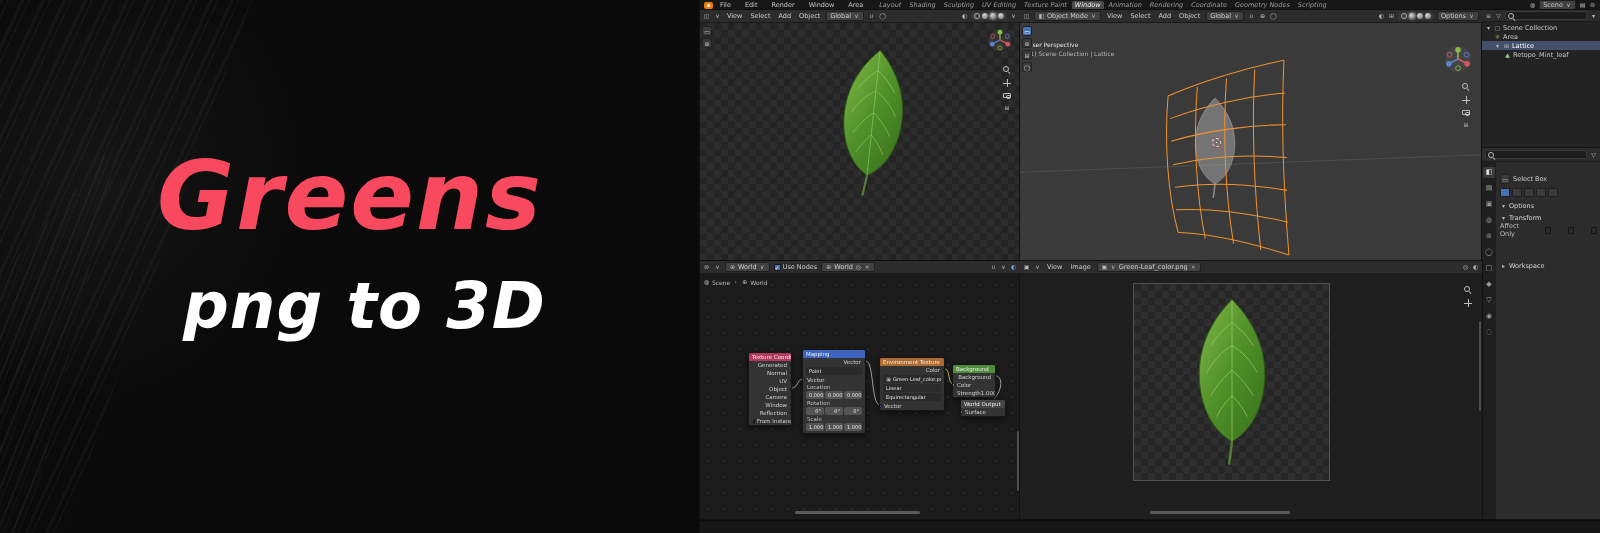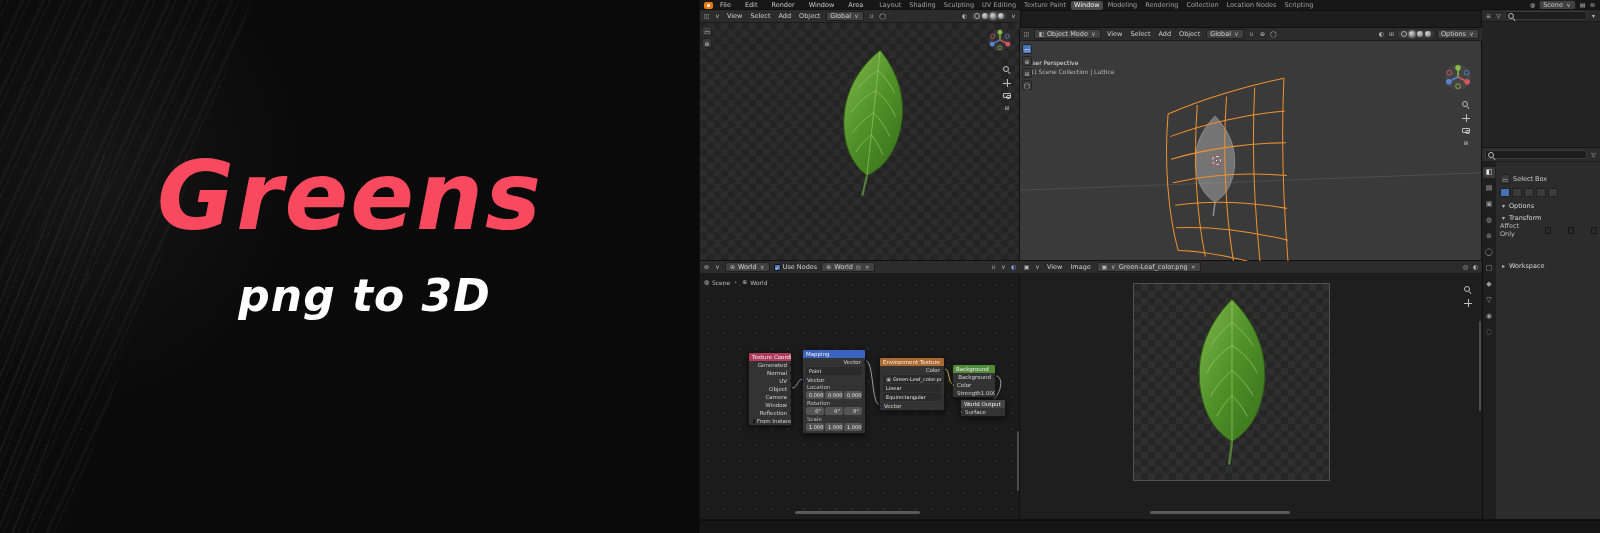--- a/index.html
+++ b/index.html
@@ -10,34 +10,34 @@
   
   .hero{position:absolute;left:0;top:0;width:700px;height:533px;background:#0a0a0a;overflow:hidden;font-style:italic;}
   .hero-texture{position:absolute;inset:0;clip-path:polygon(0 0,36% 0,9% 100%,0 100%);
     background:repeating-linear-gradient(115deg,#141414 0 3px,#0b0b0b 3px 7px,#181818 7px 8px,#0b0b0b 8px 19px);opacity:.9;}
   .hero-texture2{position:absolute;inset:0;clip-path:polygon(0 52%,17% 26%,4% 100%,0 100%);
     background:repeating-linear-gradient(112deg,#1a1a1a 0 2px,#0c0c0c 2px 6px,#171717 6px 7px,#0b0b0b 7px 14px);opacity:.8;}
   .hero-glow{position:absolute;left:-180px;top:-140px;width:560px;height:640px;
     background:radial-gradient(closest-side,rgba(120,120,120,0.10),transparent 70%);transform:rotate(20deg);}
   .hero-text{position:absolute;left:0;top:150px;width:700px;text-align:center;}
   .hero-title{font-size:94px;font-weight:bold;color:#f8495f;letter-spacing:2px;line-height:1;}
-  .hero-sub{font-size:44px;font-weight:bold;color:#ffffff;letter-spacing:1px;line-height:1;margin-top:30px;padding-left:29px;}
+  .hero-sub{font-size:64px;font-weight:bold;color:#ffffff;letter-spacing:1px;line-height:1;margin-top:30px;padding-left:29px;}
 
   
   .blender{position:absolute;left:700px;top:0;width:900px;height:533px;background:#1d1d1d;color:#c3c3c3;font-size:7px;}
   .panel{position:absolute;outline:1px solid #101010;}
 
   
   .topbar{left:0;top:0;width:900px;height:10px;background:#171717;display:flex;align-items:center;gap:5px;
     padding:0 4px;font-size:6.5px;color:#c9c9c9;white-space:nowrap;}
   .blogo{width:9px;height:7px;background:#e87d0d;border-radius:2px;position:relative;flex:none;}
   .blogo::after{content:"";position:absolute;left:3px;top:2px;width:3px;height:3px;border-radius:50%;background:#fff;}
   .menu{padding:0 2px;}
   .wtabs{display:flex;gap:2px;margin-left:6px;}
-  .wtab{padding:0 3px;color:#9f9f9f;border-radius:2px;line-height:9px;}
+  .wtab{padding:0 3px;color:#9f9f9f;border-radius:2px;line-height:9px;font-style:italic;}
   .wtab.active{background:#4b4b4b;color:#f0f0f0;}
   .tb-right{margin-left:auto;display:flex;align-items:center;gap:3px;}
 
   
   .ed-header{position:absolute;left:0;top:0;right:0;height:13px;background:#2c2c2c;border-bottom:1px solid #1b1b1b;
     display:flex;align-items:center;gap:4px;padding:0 3px;font-size:6.5px;color:#cfcfcf;white-space:nowrap;z-index:5;}
   .chip{display:inline-flex;align-items:center;gap:2px;background:#414141;border:1px solid #1e1e1e;border-radius:2px;
     padding:0 3px;height:10px;line-height:10px;}
   .ic{display:inline-block;min-width:7px;height:8px;line-height:8px;text-align:center;font-size:6px;color:#b9b9b9;}
   .ic.blue{color:#7ea4e0;}
@@ -57,21 +57,21 @@
     font-size:5.5px;line-height:6px;text-align:center;color:#fff;}
   .cbx.checked{background:#4772b3;}
 
   
   .vp-photo{left:0;top:10px;width:320px;height:251px;background:#232323;}
   .checker{background-color:#242424;
     background-image:linear-gradient(45deg,#2c2c2c 25%,transparent 25%,transparent 75%,#2c2c2c 75%),
                      linear-gradient(45deg,#2c2c2c 25%,transparent 25%,transparent 75%,#2c2c2c 75%);
     background-size:14px 14px;background-position:0 0,7px 7px;}
   .vp-body{position:absolute;left:0;top:13px;right:0;bottom:0;}
-  .vp-lattice{left:320px;top:28px;width:462px;height:251px;background:#3a3a3a;}
+  .vp-lattice{left:320px;top:10px;width:462px;height:251px;background:#3a3a3a;}
   .vp-lattice .vp-body{background:#3a3a3a;}
   .vtoolbar{position:absolute;left:2px;top:16px;display:flex;flex-direction:column;gap:2px;z-index:6;}
   .tbtn{width:10px;height:10px;background:#3a3a3a;border:1px solid #222;border-radius:2px;font-size:6px;
     line-height:9px;text-align:center;color:#bbb;}
   .tbtn.active{background:#4772b3;color:#fff;}
   .overlay-text{position:absolute;left:8px;top:30px;font-size:6px;color:#e2e2e2;z-index:4;line-height:9px;}
   .overlay-text .l2{color:#b5b5b5;}
   .gizmo{position:absolute;z-index:6;}
   .side-icons{position:absolute;display:flex;flex-direction:column;gap:6px;align-items:center;z-index:6;}
   .horizon{position:absolute;left:0;top:140px;width:462px;height:1px;background:#4e4e4e;transform:rotate(-2.2deg);}
@@ -169,24 +169,24 @@
           <span class="menu">Area</span>
         </span>
       <span class="wtabs">
 
       <span class="wtab">Layout</span>
           <span class="wtab">Shading</span>
           <span class="wtab">Sculpting</span>
           <span class="wtab">UV Editing</span>
           <span class="wtab">Texture Paint</span>
           <span class="wtab active">Window</span>
-          <span class="wtab">Modeling</span>
+          <span class="wtab">Animation</span>
           <span class="wtab">Rendering</span>
-          <span class="wtab">Collection</span>
-          <span class="wtab">Location Nodes</span>
+          <span class="wtab">Coordinate</span>
+          <span class="wtab">Geometry Nodes</span>
           <span class="wtab">Scripting</span>
         </span>
       <span class="tb-right">
         <span class="ic">◍</span>
         <span class="chip">
           <span>Scene</span>
           <span class="ic">∨</span>
         </span>
         <span class="ic">▤</span>
         <span class="ic">⊚</span>
@@ -352,20 +352,40 @@
     <div class="panel sidebar">
       <div class="outliner">
         <div class="ol-header">
           <span class="ic">≡</span>
           <span class="ic">▽</span>
           <span class="search-box">
               <span class="mag-ic"></span>
             </span>
           <span class="ic">▾</span>
         </div>
+        <div class="ol-rows">
+          <div class="ol-row" style="padding-left:3px;">
+            <span class="gi">▾</span>
+            <span class="gi">▢</span>
+            <span>Scene Collection</span>
+          </div>
+          <div class="ol-row" style="padding-left:12px;">
+            <span class="gi" style="color:#d8c06a;">☼</span>
+            <span>Area</span>
+          </div>
+          <div class="ol-row selected" style="padding-left:12px;">
+            <span class="gi">▾</span>
+            <span class="gi">⊞</span>
+            <span>Lattice</span>
+          </div>
+          <div class="ol-row" style="padding-left:22px;">
+            <span class="gi" style="color:#8fcf8f;">▲</span>
+            <span>Retopo_Mint_leaf</span>
+          </div>
+        </div>
       </div>
       <div class="props">
         <div class="props-header">
           <span class="search-box">
               <span class="mag-ic"></span>
             </span>
           <span class="ic">▽</span>
         </div>
         <div class="ptab-strip">
 

